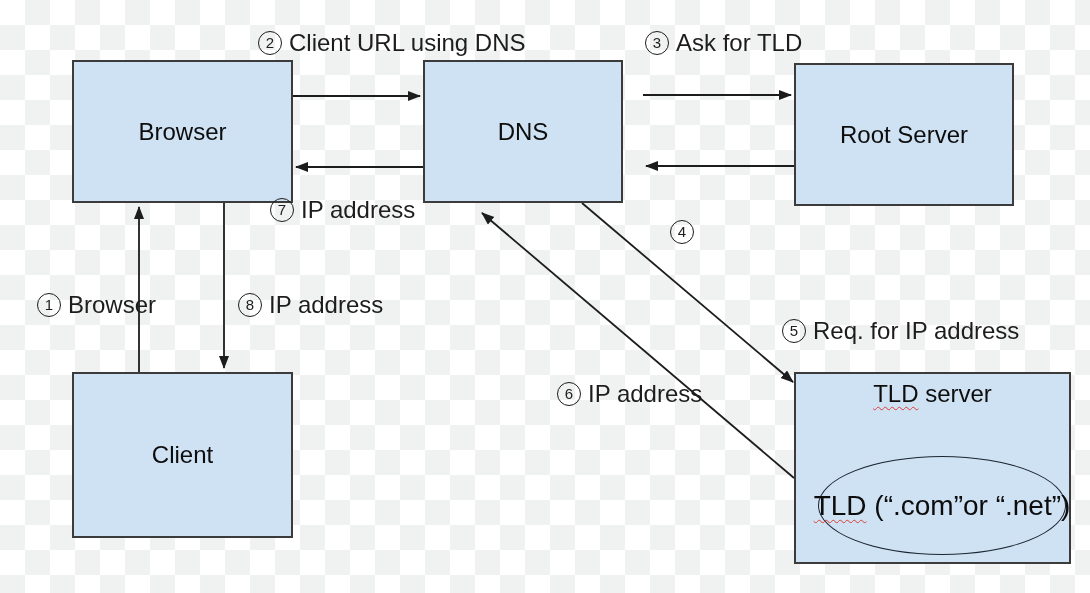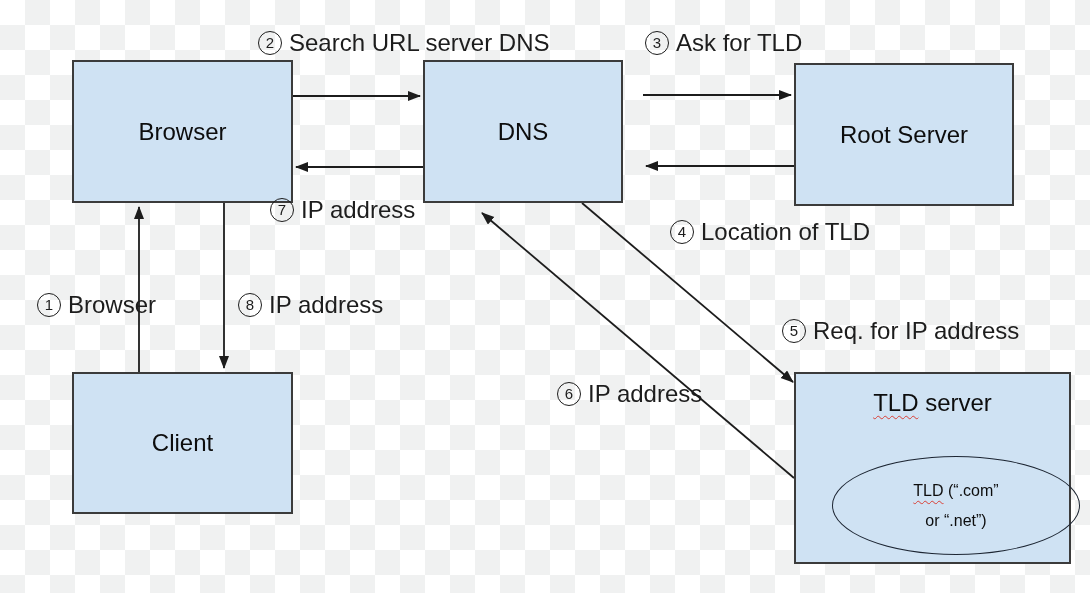--- a/index.html
+++ b/index.html
@@ -43,40 +43,40 @@
     align-items: center;
     justify-content: center;
     font-size: 24px;
     color: #0d0d0d;
     text-align: center;
   }
   .node.tld {
     display: block;
   }
   .tld-title {
-    margin-top: 15px;
+    margin-top: 6px;
     text-align: center;
     font-size: 24px;
     white-space: nowrap;
   }
   .tld-ellipse {
     position: absolute;
     box-sizing: border-box;
-    left: 36px;
+    left: 22px;
     top: 82px;
     width: 248px;
     height: 99px;
     border: 1.6px solid #1d2633;
     border-radius: 50%;
     display: flex;
-    flex-direction: column;
+    flex-direction: row;
     align-items: center;
     justify-content: center;
     line-height: 30px;
-    font-size: 16px;
+    font-size: 28px;
     white-space: nowrap;
   }
   .sq {
     text-decoration: underline;
     text-decoration-style: wavy;
     text-decoration-color: #d93f35;
     text-decoration-thickness: 1px;
     text-underline-offset: 4px;
   }
 
@@ -130,21 +130,21 @@
   </div>
 
   <div class="node" style="left:423px; top:60px; width:200px; height:143px;">
     <span>DNS</span>
   </div>
 
   <div class="node" style="left:794px; top:63px; width:220px; height:143px;">
     <span>Root Server</span>
   </div>
 
-  <div class="node" style="left:72px; top:372px; width:221px; height:142px;">
+  <div class="node" style="left:72px; top:372px; width:221px; height:166px;">
     <span>Client</span>
   </div>
 
   <div class="node tld" style="left:794px; top:372px; width:277px; height:192px;">
     <div class="tld-title">
       <span class="sq">TLD</span><span> server</span>
     </div>
     <div class="tld-ellipse">
       <div>
         <span class="sq">TLD</span><span> (“.com”</span>
@@ -153,31 +153,30 @@
     </div>
   </div>
 
   <div class="arrow-label" style="left:37px; top:291px;">
     <span class="circ">1</span>
     <span>Browser</span>
   </div>
 
   <div class="arrow-label" style="left:258px; top:29px;">
     <span class="circ">2</span>
-    <span>Search URL server DNS</span>
+    <span>Client URL using DNS</span>
   </div>
 
   <div class="arrow-label" style="left:645px; top:29px;">
     <span class="circ">3</span>
     <span>Ask for TLD</span>
   </div>
 
   <div class="arrow-label" style="left:670px; top:218px;">
     <span class="circ">4</span>
-    <span>Location of TLD</span>
   </div>
 
   <div class="arrow-label" style="left:782px; top:317px;">
     <span class="circ">5</span>
     <span>Req. for IP address</span>
   </div>
 
   <div class="arrow-label" style="left:557px; top:380px;">
     <span class="circ">6</span>
     <span>IP address</span>

